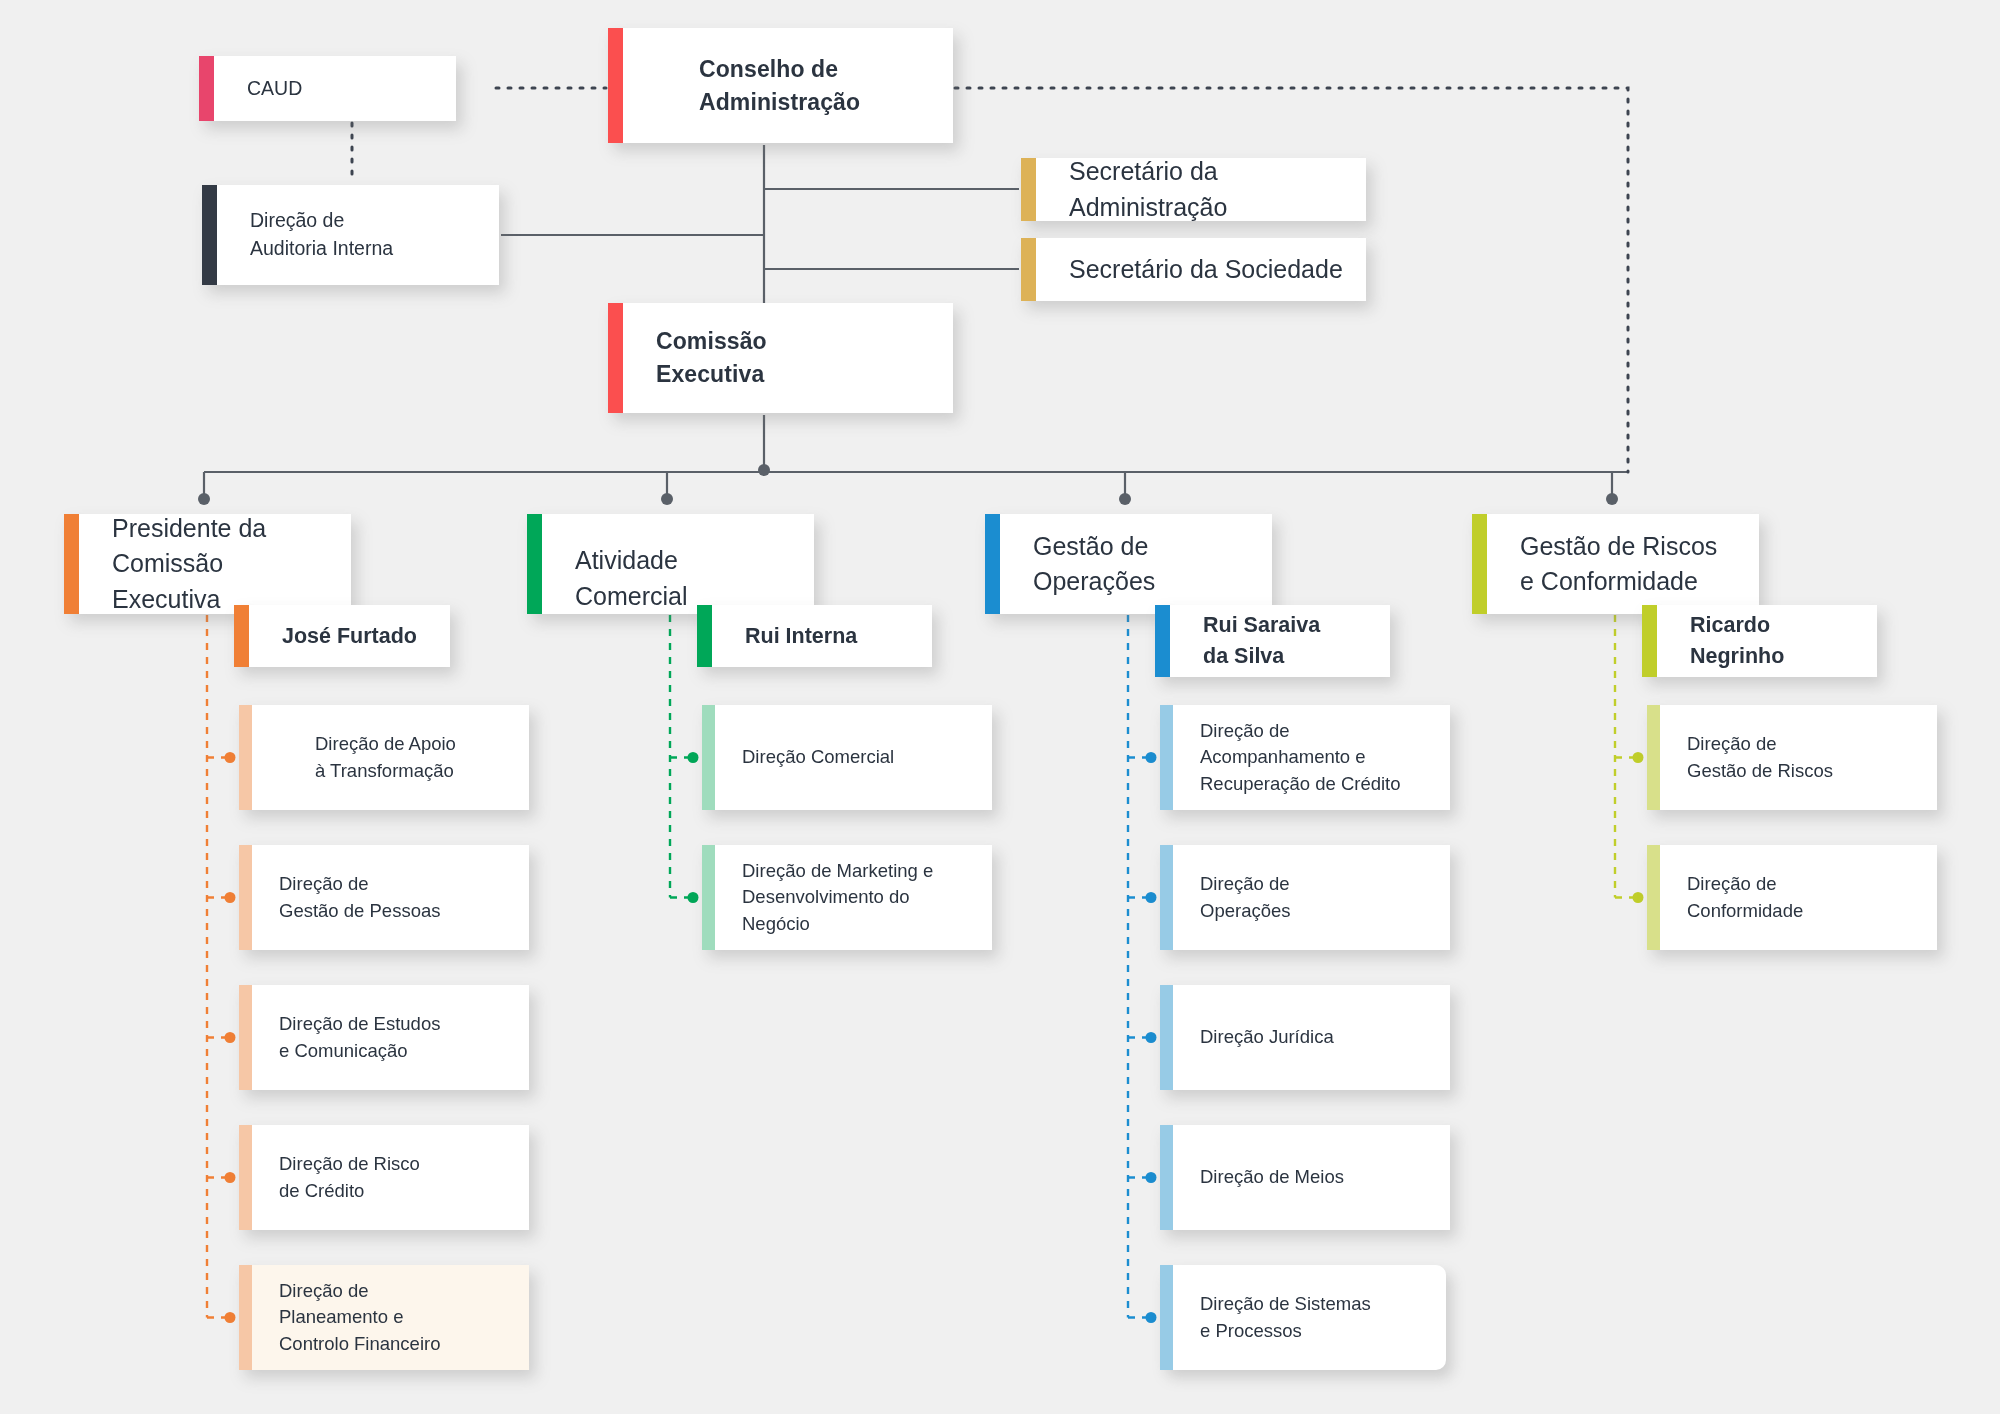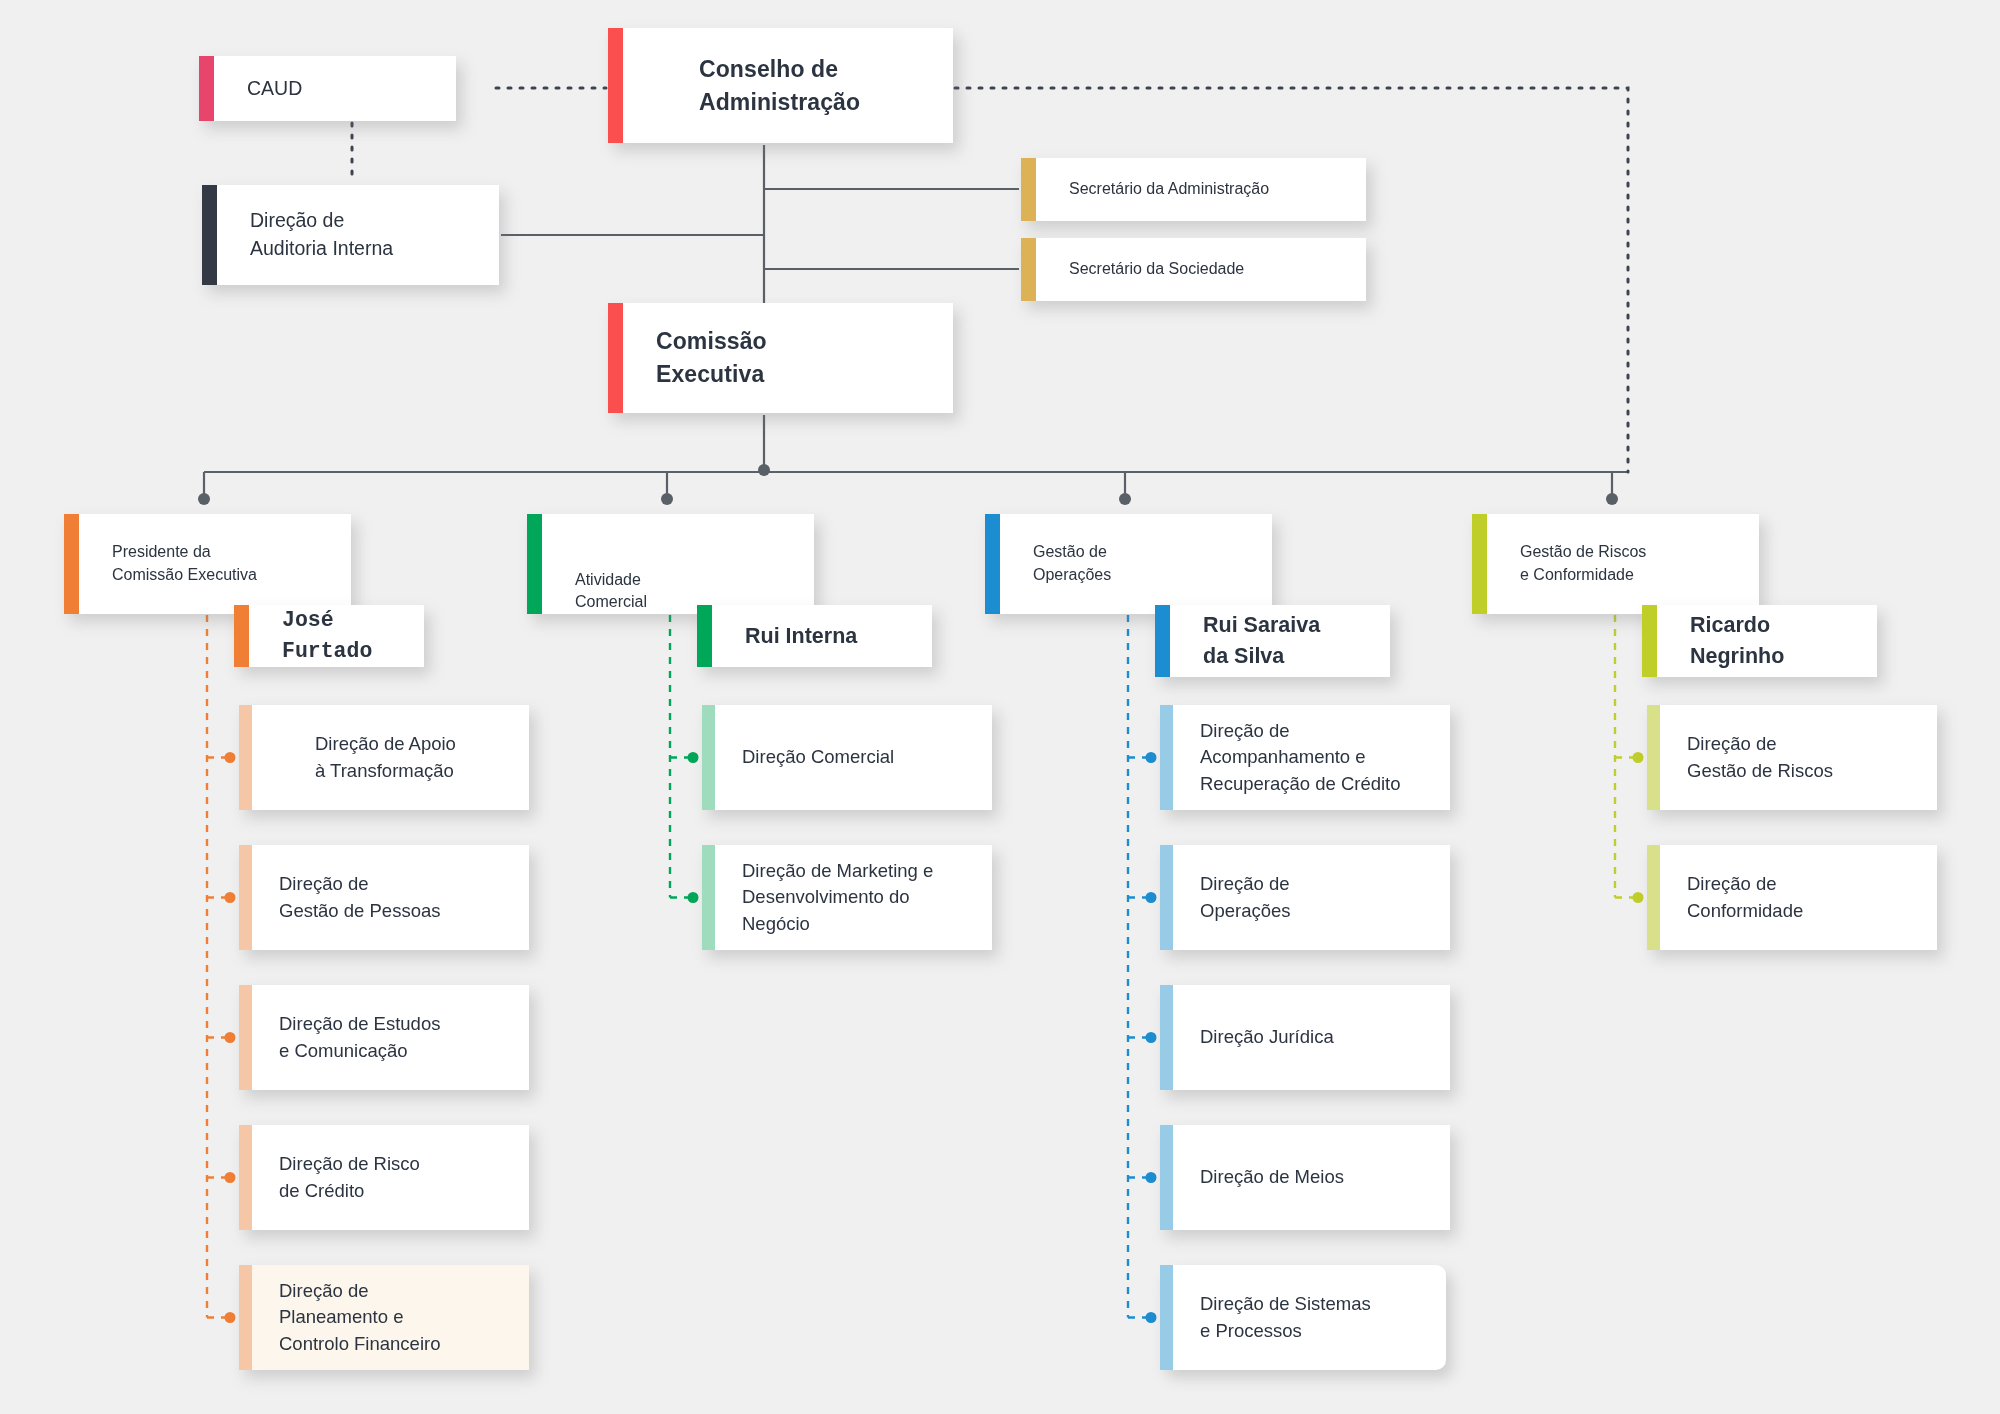--- a/index.html
+++ b/index.html
@@ -26,21 +26,21 @@
   .card .bar{
     position:absolute;left:0;top:0;bottom:0;width:15px;
   }
   .card .txt{
     padding-left:48px;padding-right:18px;
     line-height:1.42;
     white-space:pre-line;
   }
   .lvl1 .txt{font-size:23px;font-weight:bold;letter-spacing:.1px;}
   .lvl2 .txt{font-size:19.5px;font-weight:normal;}
-  .head .txt{font-size:16px;font-weight:normal;}
+  .head .txt{font-size:25px;font-weight:normal;}
   .person .txt{font-size:21.5px;font-weight:bold;}
   .leaf .txt{font-size:18.5px;font-weight:normal;padding-left:40px;}
   .leaf .bar{width:13px;}
 </style>
 </head>
 <body>
 
 <div id="stage">
 
   <svg id="wires" viewBox="0 0 2000 1414">
@@ -136,21 +136,21 @@
     <span class="txt">Comissão
 Executiva</span>
   </div>
 
   <div id="columns-root">
       <div class="card head" style="left: 64px; top: 514px; width: 287px; height: 100px;">
         <span class="bar" style="background:#f07f35"></span>
                  <span class="txt">Presidente da
 Comissão Executiva</span>
       </div>
-      <div class="card person" style="left: 234px; top: 605px; width: 190px; height: 62px; font-family: Liberation Mono, monospace;">
+      <div class="card person" style="left: 234px; top: 605px; width: 216px; height: 62px;">
         <span class="bar" style="background:#f07f35"></span>
                  <span class="txt">José Furtado</span>
       </div>
       <div class="card leaf" style="left: 239px; top: 705px; width: 290px; height: 105px; padding-left: 36px;">
         <span class="bar" style="background:#f6c7a6"></span>
                    <span class="txt">Direção de Apoio
 à Transformação</span>
       </div>
       <div class="card leaf" style="left: 239px; top: 845px; width: 290px; height: 105px;">
         <span class="bar" style="background:#f6c7a6"></span>

